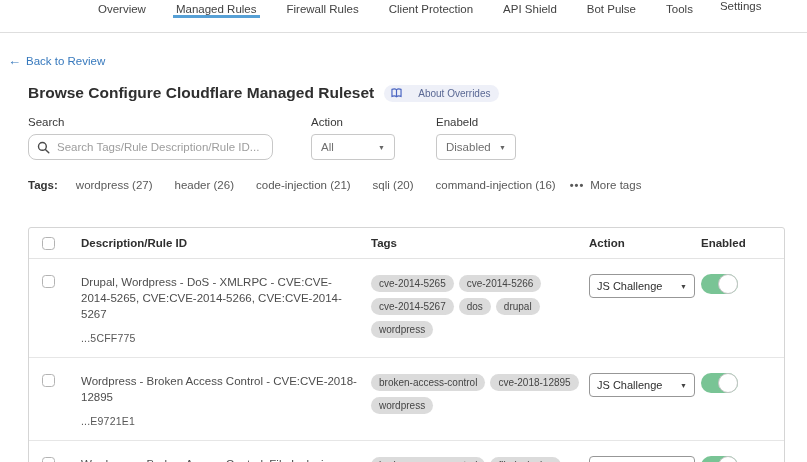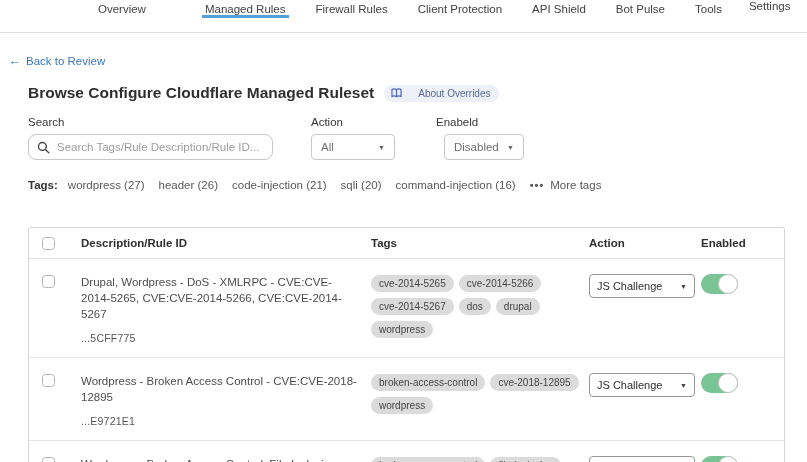--- a/index.html
+++ b/index.html
@@ -5,21 +5,21 @@
   * { margin:0; padding:0; box-sizing:border-box; }
   html,body { width:807px; height:462px; overflow:hidden; background:#fff;
     font-family:"Liberation Sans", sans-serif; color:#333; }
 
   
   .topnav { height:33px; border-bottom:1px solid #dedede; display:flex;
     align-items:flex-start; padding-left:95px; padding-right:97px; }
   .nav-tabs { display:flex; align-items:stretch; }
   .nav-tab { font-size:11.5px; color:#424242; display:flex; align-items:center;
     padding:0 3px; margin-right:24px; cursor:pointer; position:relative; white-space:nowrap; }
-  .nav-tab.active { border-bottom:3px solid var(--accent,#56a0d6); padding-top:3px;margin-left:29px; }
+  .nav-tab.active { border-bottom:3px solid var(--accent,#56a0d6); padding-top:3px; }
   .nav-settings { margin-left:auto; font-size:11.5px; color:#424242;
     display:flex; align-items:center; cursor:pointer; }
 
   
   .back-link { margin:21px 0 0 8px; font-size:11.5px; color:var(--link,#3779bd);
     display:inline-flex; align-items:center; gap:5px; cursor:pointer; }
   .back-arrow { font-size:13px; line-height:1; }
 
   
   .heading-row { margin:15px 0 0 28px; display:flex; align-items:center; gap:10px; }
@@ -43,21 +43,21 @@
     display:flex; align-items:center; justify-content:space-between;
     padding:0 9px; font-size:11.5px; color:#6f6f6f; cursor:pointer; background:#fff; }
   .sel-action { width:84px;text-align:right; }
   .sel-enabled { width:80px; margin-left:18px; }
   .caret { font-size:7px; color:#666; }
 
   
   .tags-bar { margin:19px 0 0 28px; display:flex; align-items:center; gap:14px;
     font-size:11.5px; }
   .tags-bar-label { font-weight:bold; color:#333; margin-right:-4px; }
-  .tag-link { color:#595959; cursor:pointer; white-space:nowrap; }
+  .tag-link { color:#595959; cursor:pointer; white-space:nowrap;margin-left:8px; }
   .more-tags { color:#595959; cursor:pointer; display:inline-flex; align-items:center; gap:6px; }
   .more-dots { letter-spacing:1px; font-weight:bold; font-size:11px; }
 
   
   .rules-table { margin:36px 0 0 28px; width:757px; border:1px solid #d5d5d5;
     border-radius:3px; background:#fff; }
   .t-head { display:flex; align-items:center; height:31px;
     border-bottom:1px solid #e3e3e3; font-size:11.5px; font-weight:bold; color:#2e2e2e; }
   .cell-check { width:52px; padding-left:13px; flex-shrink:0; }
   .cell-desc  { width:290px; flex-shrink:0; padding-right:14px; }
@@ -133,21 +133,21 @@
   </div>
   <div class="select-group">
     <div class="filter-label">Action</div>
     <div class="fake-select sel-action">
       <span>All</span>
       <span class="caret">▼</span>
     </div>
   </div>
   <div class="select-group" style="margin-left:18px;">
     <div class="filter-label">Enabeld</div>
-    <div class="fake-select sel-enabled" style="margin-left:8px;">
+    <div class="fake-select sel-enabled" style="margin-left:0;">
       <span>Disabled</span>
       <span class="caret">▼</span>
     </div>
   </div>
 </div>
 
 <div class="tags-bar">
   <span class="tags-bar-label">Tags:</span>
   <span class="nav-tabs" style="display:contents;"><span class="tag-link">wordpress (27)</span><span class="tag-link">header (26)</span><span class="tag-link">code-injection (21)</span><span class="tag-link">sqli (20)</span><span class="tag-link">command-injection (16)</span></span>
   <span class="more-tags">

